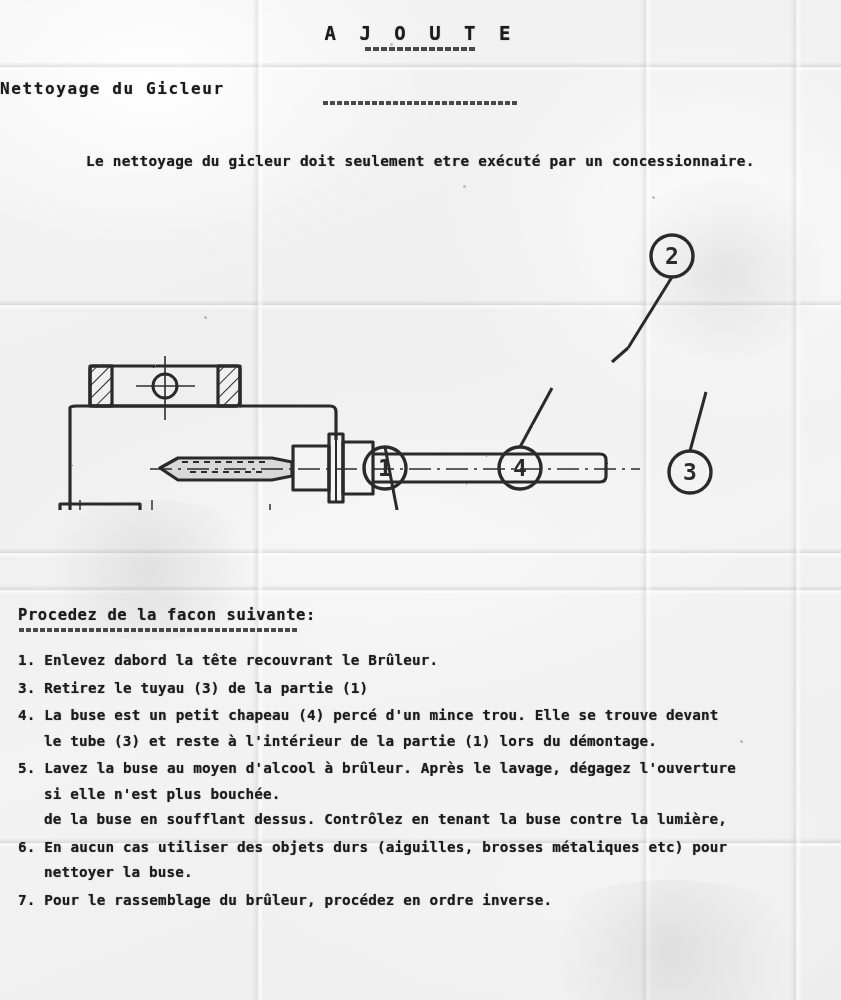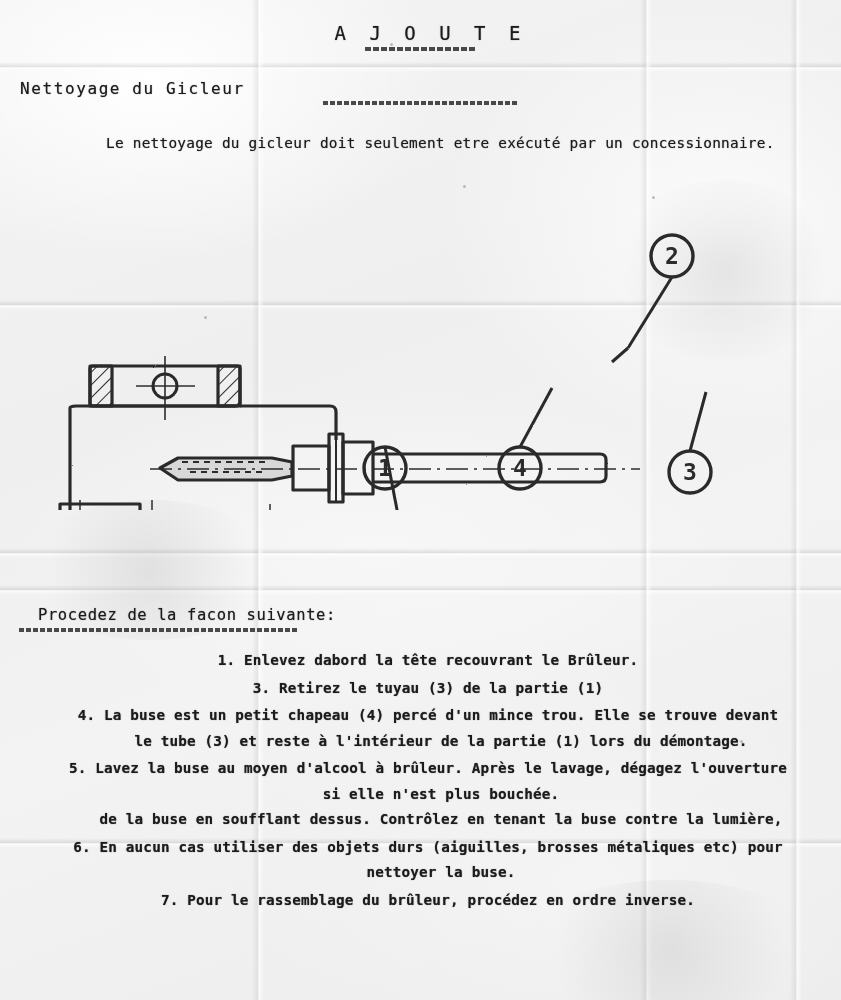--- a/index.html
+++ b/index.html
@@ -44,24 +44,23 @@
     position: absolute;
     background: #8d8d8d;
     border-radius: 50%;
     pointer-events: none;
     opacity: .55;
   }
   
   .txt {
     position: absolute;
     white-space: pre;
-    font-weight: normal;
+    font-weight: bold;
     letter-spacing: .4px;
     text-shadow: 0 0 1.1px rgba(0,0,0,.55);
-    padding-left: 20px;
   }
   #title-main {
     left: 0; right: 0; top: 22px;
     text-align: center;
     font-size: 19px;
     letter-spacing: 6px;
     white-space: pre;
   }
   #title-main-rule {
     position: absolute;
@@ -78,21 +77,21 @@
   }
   #title-sub-rule {
     position: absolute;
     left: 50%; top: 101px;
     transform: translateX(-50%);
     width: 196px; height: 4px;
     background: repeating-linear-gradient(to right, #2b2b2b 0 5px, rgba(0,0,0,0) 5px 7px);
     opacity: .85;
   }
   #intro {
-    left: 86px; top: 135px;
+    left: 86px; top: 153px;
     font-size: 14.4px;
     letter-spacing: .25px;
   }
   #section-head {
     left: 18px; top: 606px;
     font-size: 15.5px;
     letter-spacing: .6px;
     text-align: right;
   }
   #section-head-rule {
@@ -105,21 +104,21 @@
   #steps {
     position: absolute;
     left: 18px; top: 648px;
     width: 820px;
     font-size: 14.3px;
     font-weight: bold;
     letter-spacing: .15px;
     text-shadow: 0 0 1.1px rgba(0,0,0,.55);
   }
   .step { display: block; margin-bottom: 2px; }
-  .step .line { display: block; white-space: pre; line-height: 25.5px; text-align: center; }
+  .step .line { display: block; white-space: pre; line-height: 25.5px; }
   .step .line.cont { padding-left: 26px; }
   
   #diagram {
     position: absolute;
     left: 0; top: 170px;
     width: 841px; height: 340px;
   }
   #diagram svg { display: block; }
 </style>
 </head>

